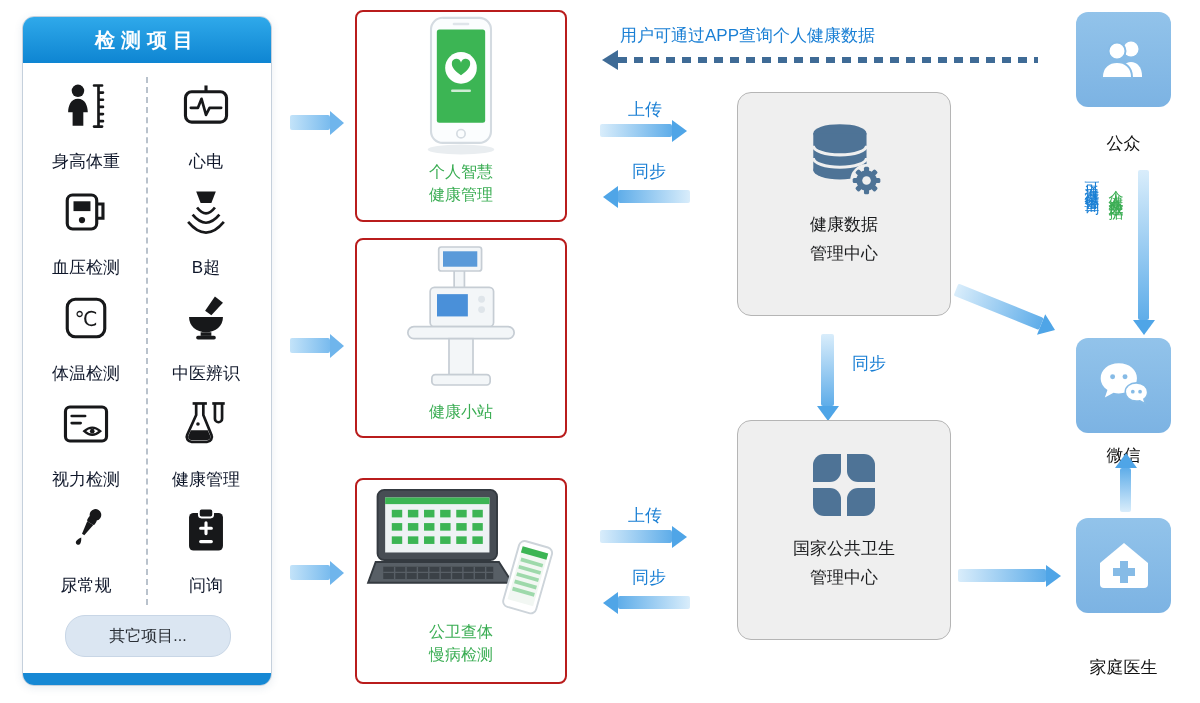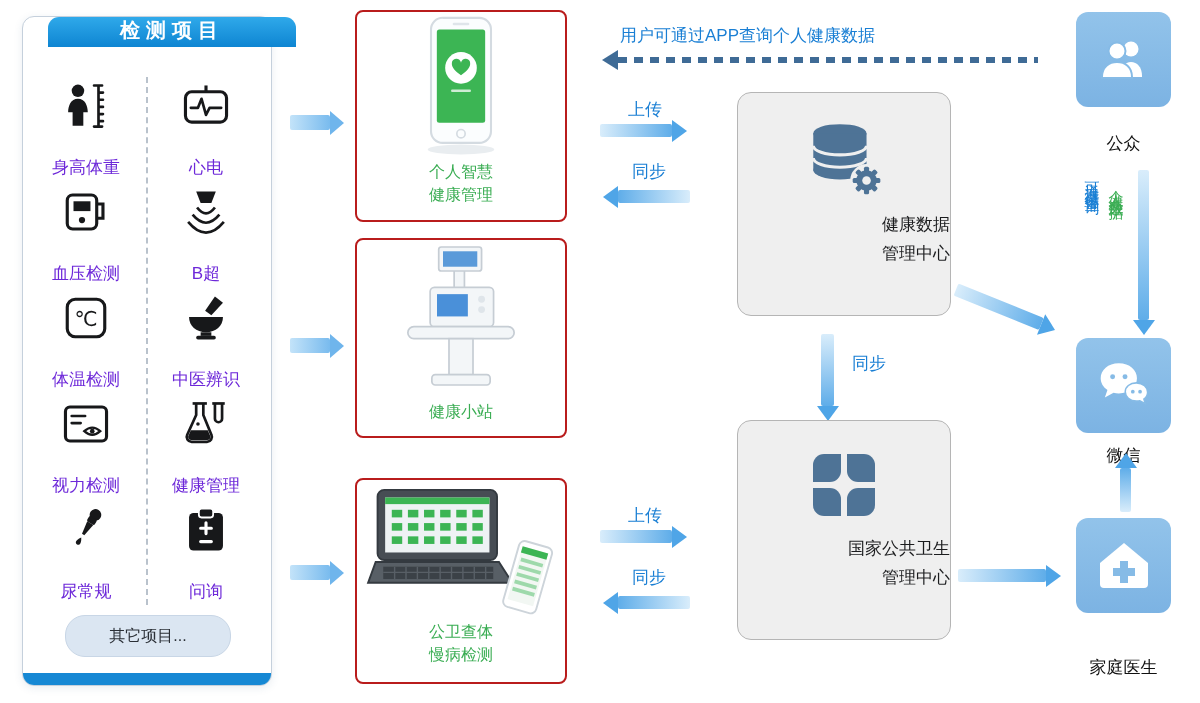--- a/index.html
+++ b/index.html
@@ -3,40 +3,40 @@
 <meta charset="utf-8">
 <style>
   html,body{margin:0;padding:0;background:#fff;}
   .stage{position:relative;width:1200px;height:703px;background:#fff;overflow:hidden;
          font-family:"Liberation Sans","DejaVu Sans",sans-serif;}
   .abs{position:absolute;}
 
   
   .panel{left:22px;top:16px;width:248px;height:668px;background:#fff;
          border:1px solid #c5d0dc;border-radius:12px;box-shadow:0 2px 8px rgba(40,80,120,.10);}
-  .panel-header{left:0;top:0;width:100%;height:30px;border-radius:11px 11px 0 0;
+  .panel-header{left:0;top:0;width:100%;height:46px;border-radius:11px 11px 0 0;
          background:linear-gradient(180deg,#2fa9ea,#0e85d2);
-         display:flex;justify-content:center;margin-left:25px;}
+         display:flex;align-items:center;justify-content:center;}
   .panel-title{color:#fff;font-size:20px;font-weight:bold;letter-spacing:6px;}
   .panel-footer{left:0;bottom:0;width:100%;height:12px;background:#1688d4;border-radius:0 0 11px 11px;}
   .divider{left:123px;top:60px;height:528px;border-left:2px dashed #b9c2cc;}
   .cell{width:110px;text-align:center;}
   .cell .icn{height:58px;display:flex;align-items:center;justify-content:center;}
-  .cell .lbl{margin-top:21px;font-size:17px;color:#6d28d9;}
+  .cell .lbl{margin-top:15px;font-size:17px;color:#0f172a;}
   .more-btn{left:42px;top:598px;width:164px;height:40px;background:#dbe6f2;border:1px solid #c8d6e6;
          border-radius:20px;display:flex;align-items:center;justify-content:center;
          font-size:16px;color:#2a2f36;cursor:pointer;}
 
   
   .dev-box{width:208px;background:#fff;border:2px solid #b91c1c;border-radius:8px;}
   .dev-label{left:0;width:100%;text-align:center;color:#3aad53;font-size:16px;line-height:1.45;}
 
   
   .center-box{width:212px;background:#efefef;border:1px solid #b5b5b5;border-radius:14px;text-align:center;}
-  .center-label{font-size:17px;color:#1b1c1e;line-height:1.7;margin-top:4px;text-align:right;}
+  .center-label{font-size:17px;color:#1b1c1e;line-height:1.7;margin-top:4px;}
 
   
   .actor-card{width:95px;height:95px;border-radius:12px;
          background:linear-gradient(180deg,#92c3ea,#7cb3e3);
          display:flex;align-items:center;justify-content:center;}
   .actor-label{width:95px;text-align:center;font-size:17px;color:#111;}
 
   
   .ar-right{height:13px;background:linear-gradient(90deg,#d9edfb,#5fade9);border-radius:2px;}
   .ar-right::after{content:"";position:absolute;left:100%;top:50%;transform:translateY(-50%);

